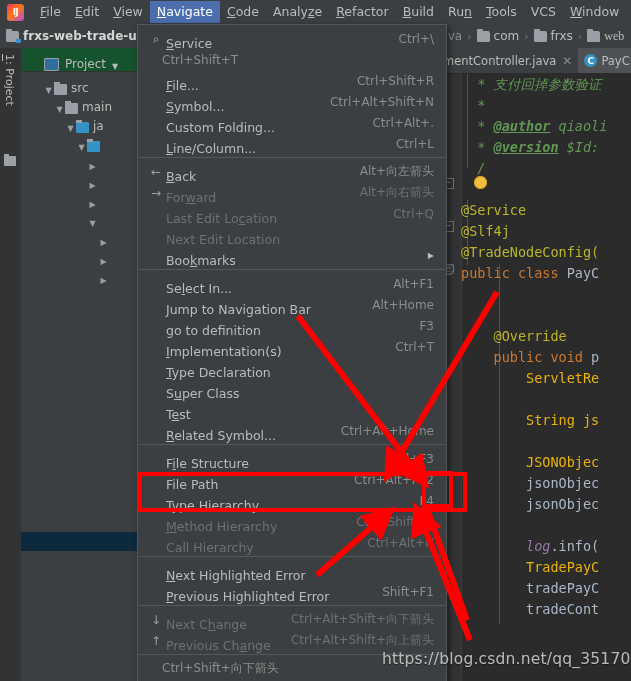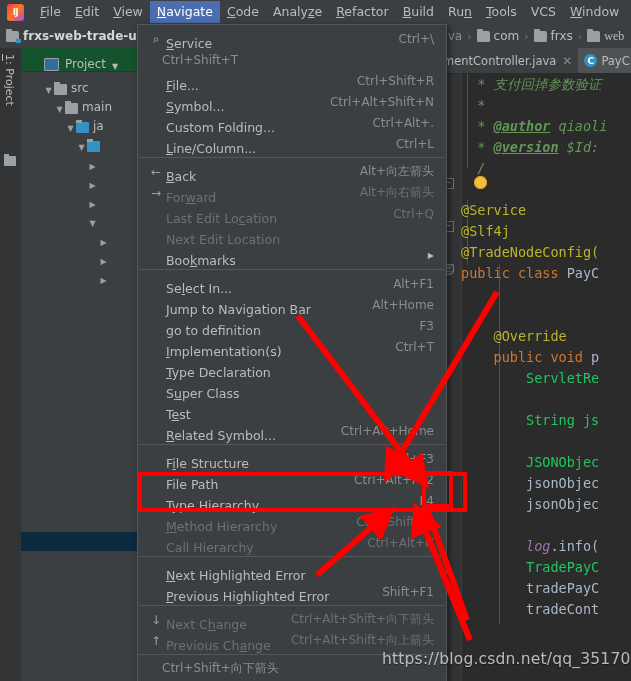--- a/index.html
+++ b/index.html
@@ -153,21 +153,21 @@
     position: absolute; left: 0; top: 0; width: 24px; height: 100%;
     background: #313335; border-right: 1px solid #3c3f41;
   }
   .codelines { position: absolute; left: 24px; top: 0; white-space: pre; }
   .cl { height: 21px; white-space: pre; }
   .c-cmt  { color: #629755; font-style: italic; }
   .c-tag  { color: #629755; font-style: italic; text-decoration: underline; font-weight: bold; }
   .c-ann  { color: #bbb529; }
   .c-kw   { color: #cc7832; }
   .c-cls  { color: #a9b7c6; }
-  .c-type { color: #22c55e; }
+  .c-type { color: #eab308; }
   .c-fld  { color: #9876aa; font-style: italic; }
   .c-txt  { color: #a9b7c6; }
   .foldmark {
     position: absolute; left: 6px; width: 9px; height: 9px;
     border: 1px solid #6e7174; color: #9aa0a6; font-size: 8px;
     line-height: 8px; text-align: center; background: #313335;
   }
   .vline { position: absolute; left: 30px; top: 0; width: 1px; background: #4e5254; }
   .bulb {
     position: absolute; width: 13px; height: 13px; border-radius: 50%;

